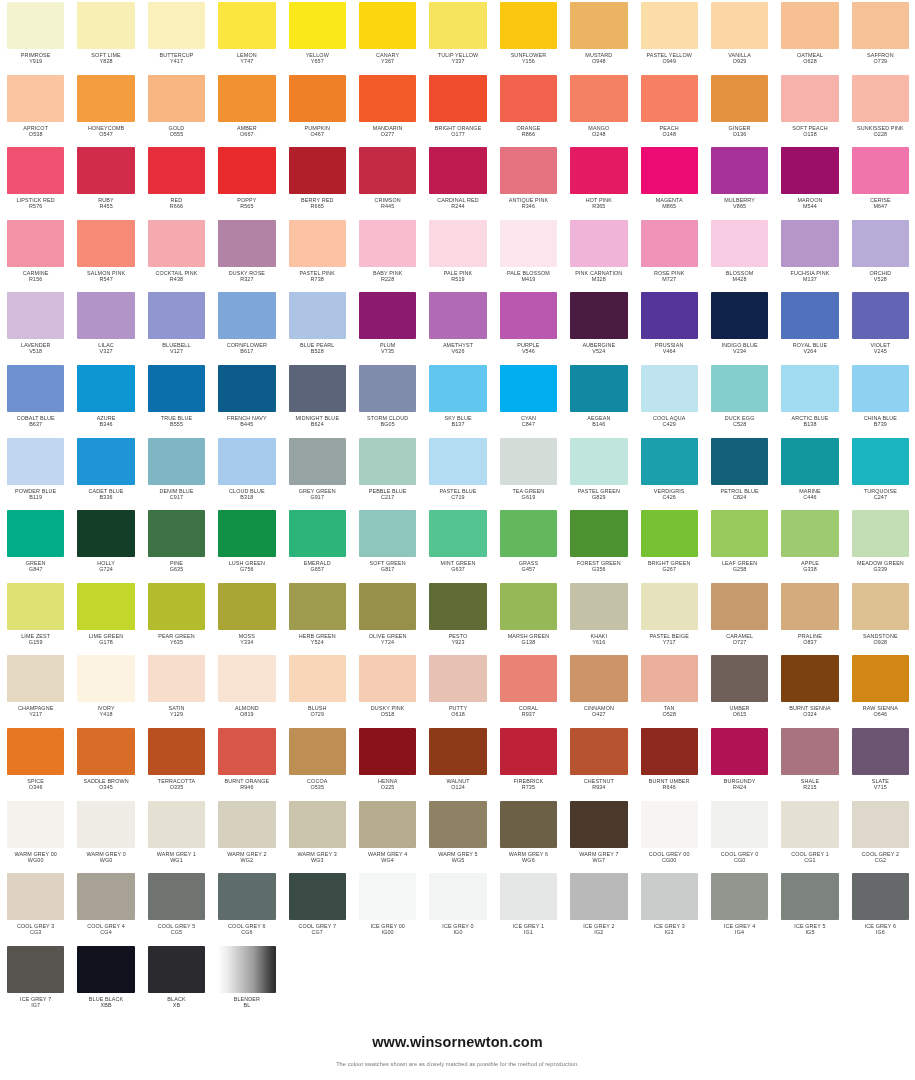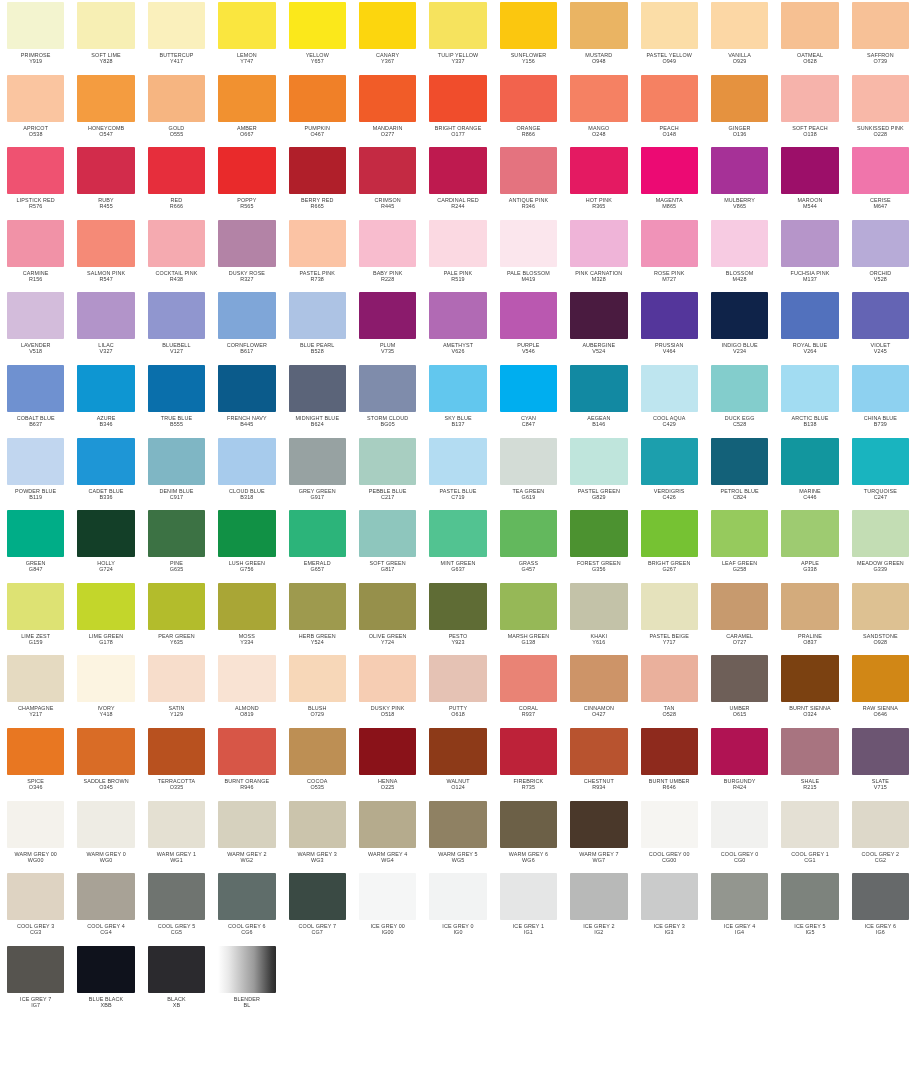--- a/index.html
+++ b/index.html
@@ -1329,14 +1329,18 @@
         <div class="cell empty"></div>
         <div class="cell empty"></div>
         <div class="cell empty"></div>
         <div class="cell empty"></div>
         <div class="cell empty"></div>
         <div class="cell empty"></div>
         <div class="cell empty"></div>
       </div>
     </div>
 
+  <div id="footer">
+    <div id="site-url">www.winsornewton.com</div>
+    <div id="disclaimer">The colour swatches shown are as closely matched as possible for the method of reproduction.</div>
+  </div>
 
 </div>
 
 </body></html>

